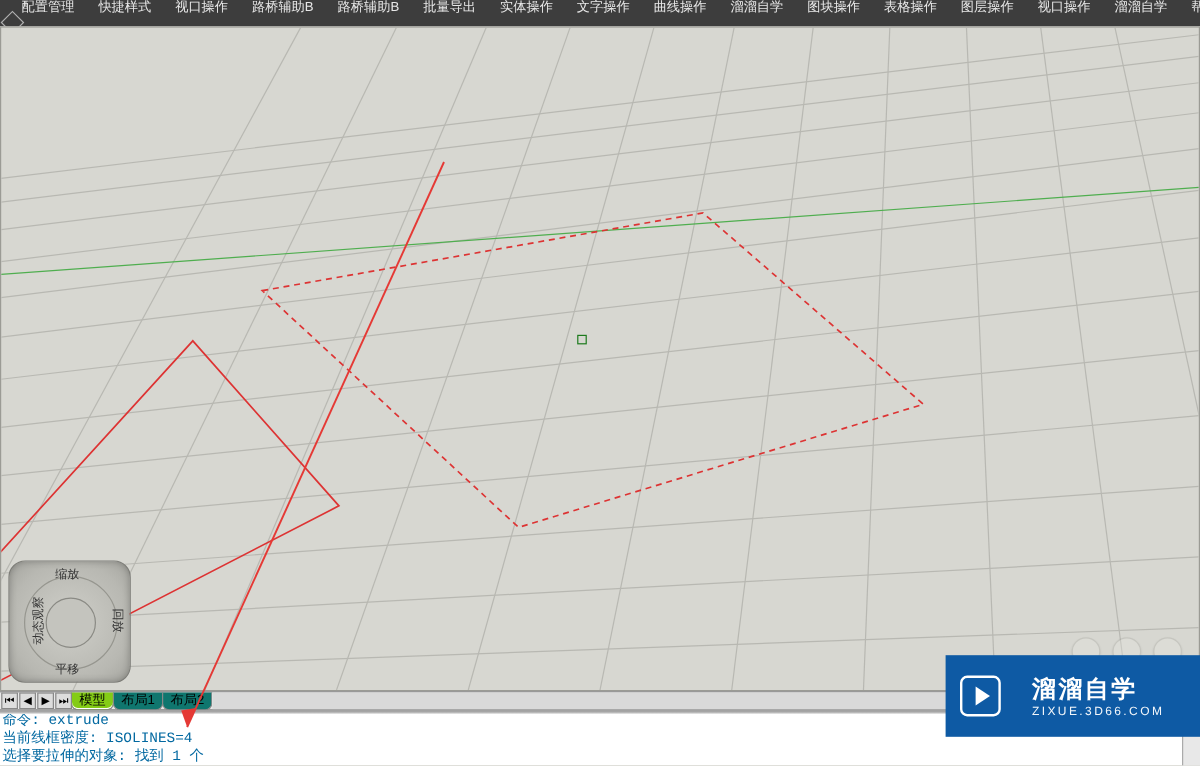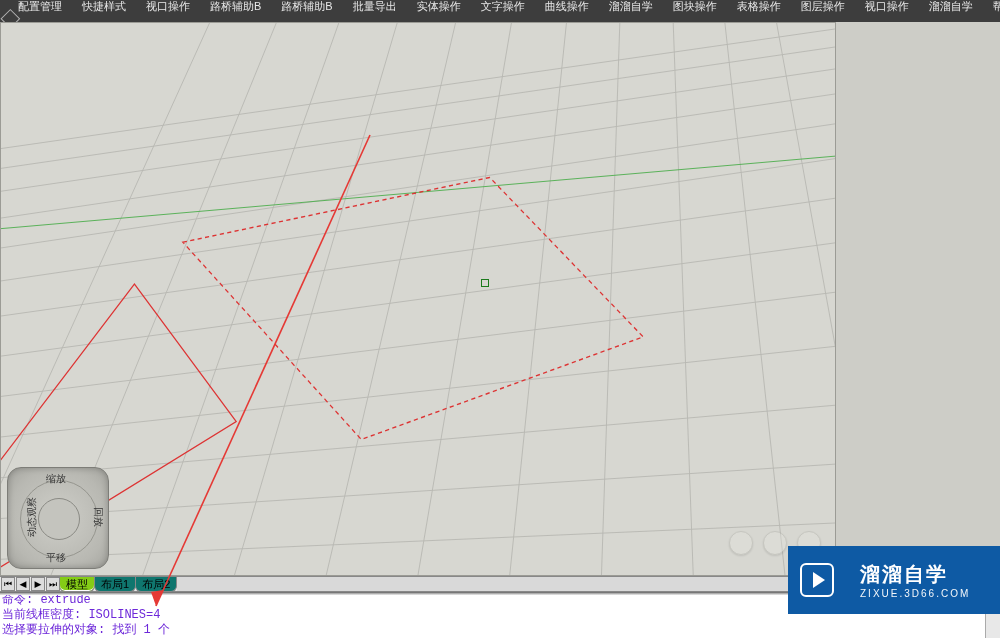--- a/index.html
+++ b/index.html
@@ -21,21 +21,21 @@
     content:""; position:absolute; left:3px; top:3px; width:12px; height:12px;
     border:1px solid rgba(255,255,255,.6); transform: rotate(0);
   }
   .menu-item {
     padding: 0 10px; height: 32px; line-height: 22px; cursor: pointer;
     white-space: nowrap;
   }
 
   
   .viewport {
-    position: absolute; left: 0; top: 22px; width: 836px; height: 554px;
+    position: absolute; left: 0; top: 22px; width: 1000px; height: 554px;
     background: #D7D7D1;
     border: 1px solid #9b9b95;
     overflow: hidden;
   }
   .viewport svg.grid { position:absolute; left:0; top:0; width:100%; height:100%; }
   .pick-marker{
     position:absolute; width:8px; height:8px; border:1px solid #1c7a1c;
     left:480px; top:256px;
   }
 
@@ -90,21 +90,21 @@
   .tab-strip .tab.active{ background:#84cc16; font-weight:normal;
     box-shadow: inset 0 -1px 0 #fff;
   }
   .tab-strip .filler{ flex:1; background:#d9d9d9; height:100%; }
   .tab-strip .sb-track{ width:10px; background:#d2d2d2; height:100%; border-left:1px solid #999;}
 
   
   .cmd-area{
     position:absolute; left:0; top:592px; width:1000px; height:46px;
     background:#FFFFFF; font-family: "SimSun","Courier New",monospace;
-    font-size:12px; color:#6d28d9;
+    font-size:12px; color:#0369a1;
     border-top:1px solid #777;
   }
   .cmd-area .log{
     height:45px; overflow:hidden; padding:0 2px; line-height:15px;
   }
   .cmd-area .sb{
     position:absolute; right:0; top:0; width:15px; height:45px;
     background:#E8E8E8; border-left:1px solid #aaa;
   }
   .cmd-sep{

